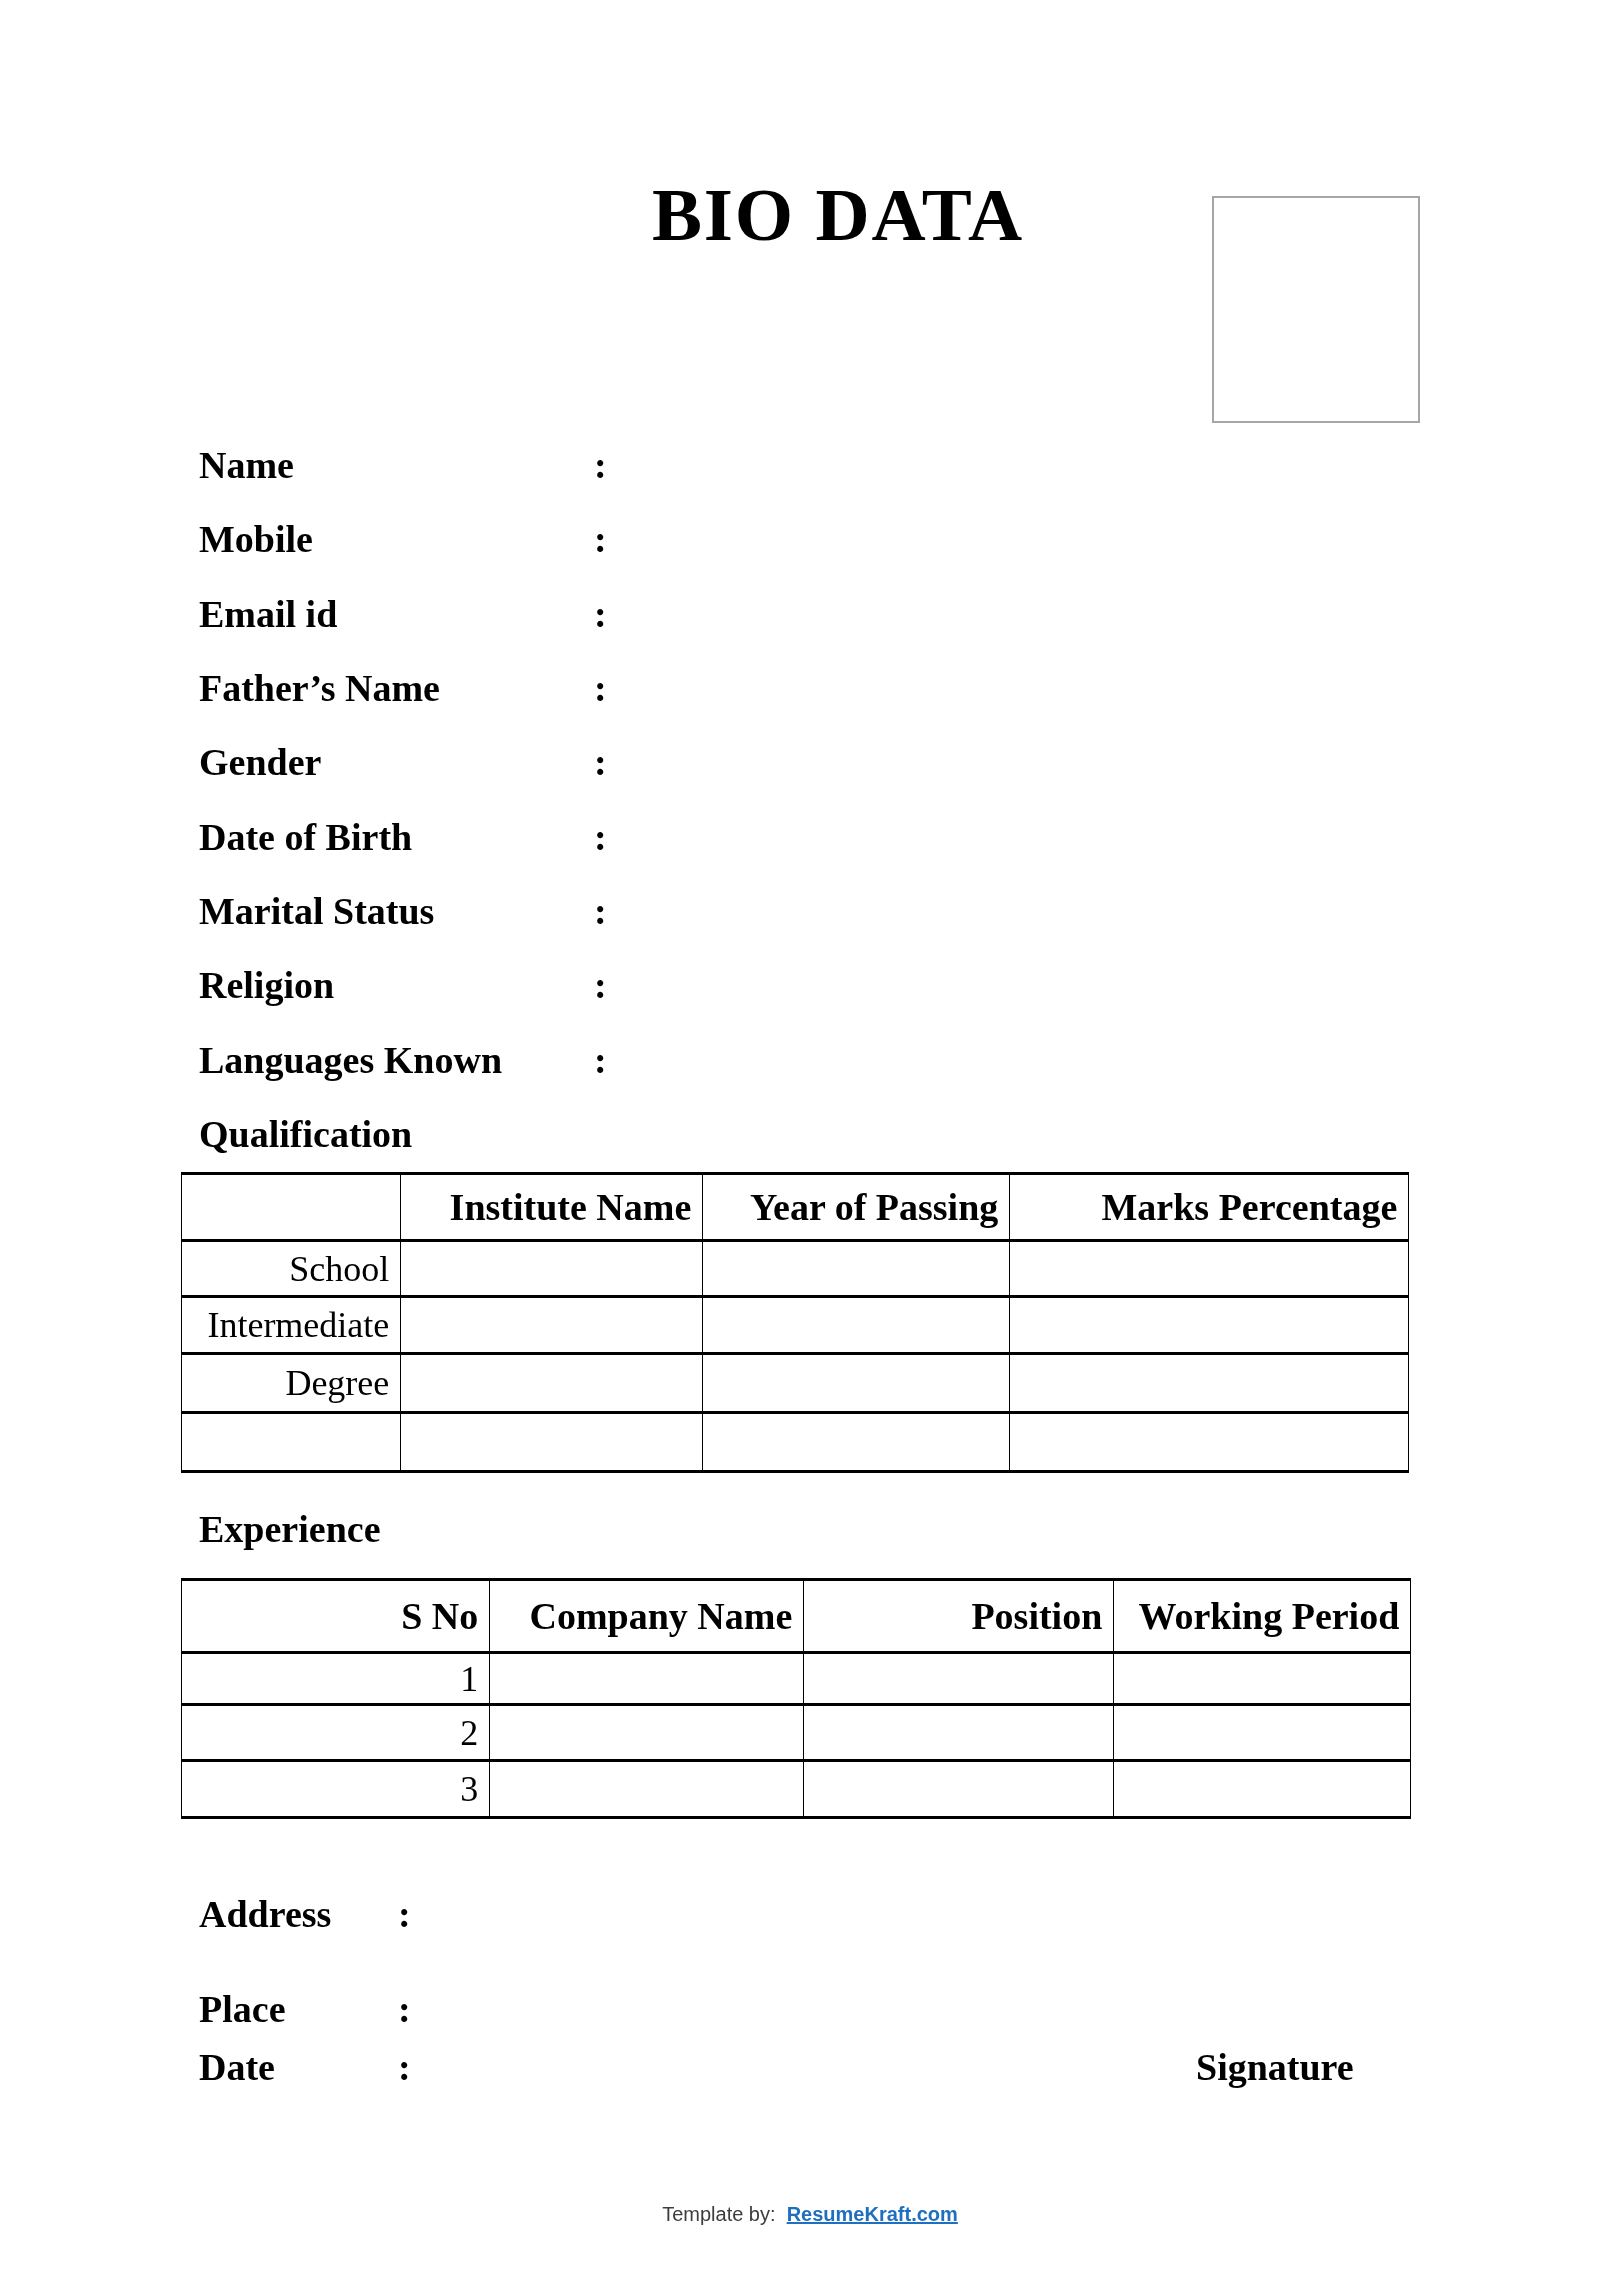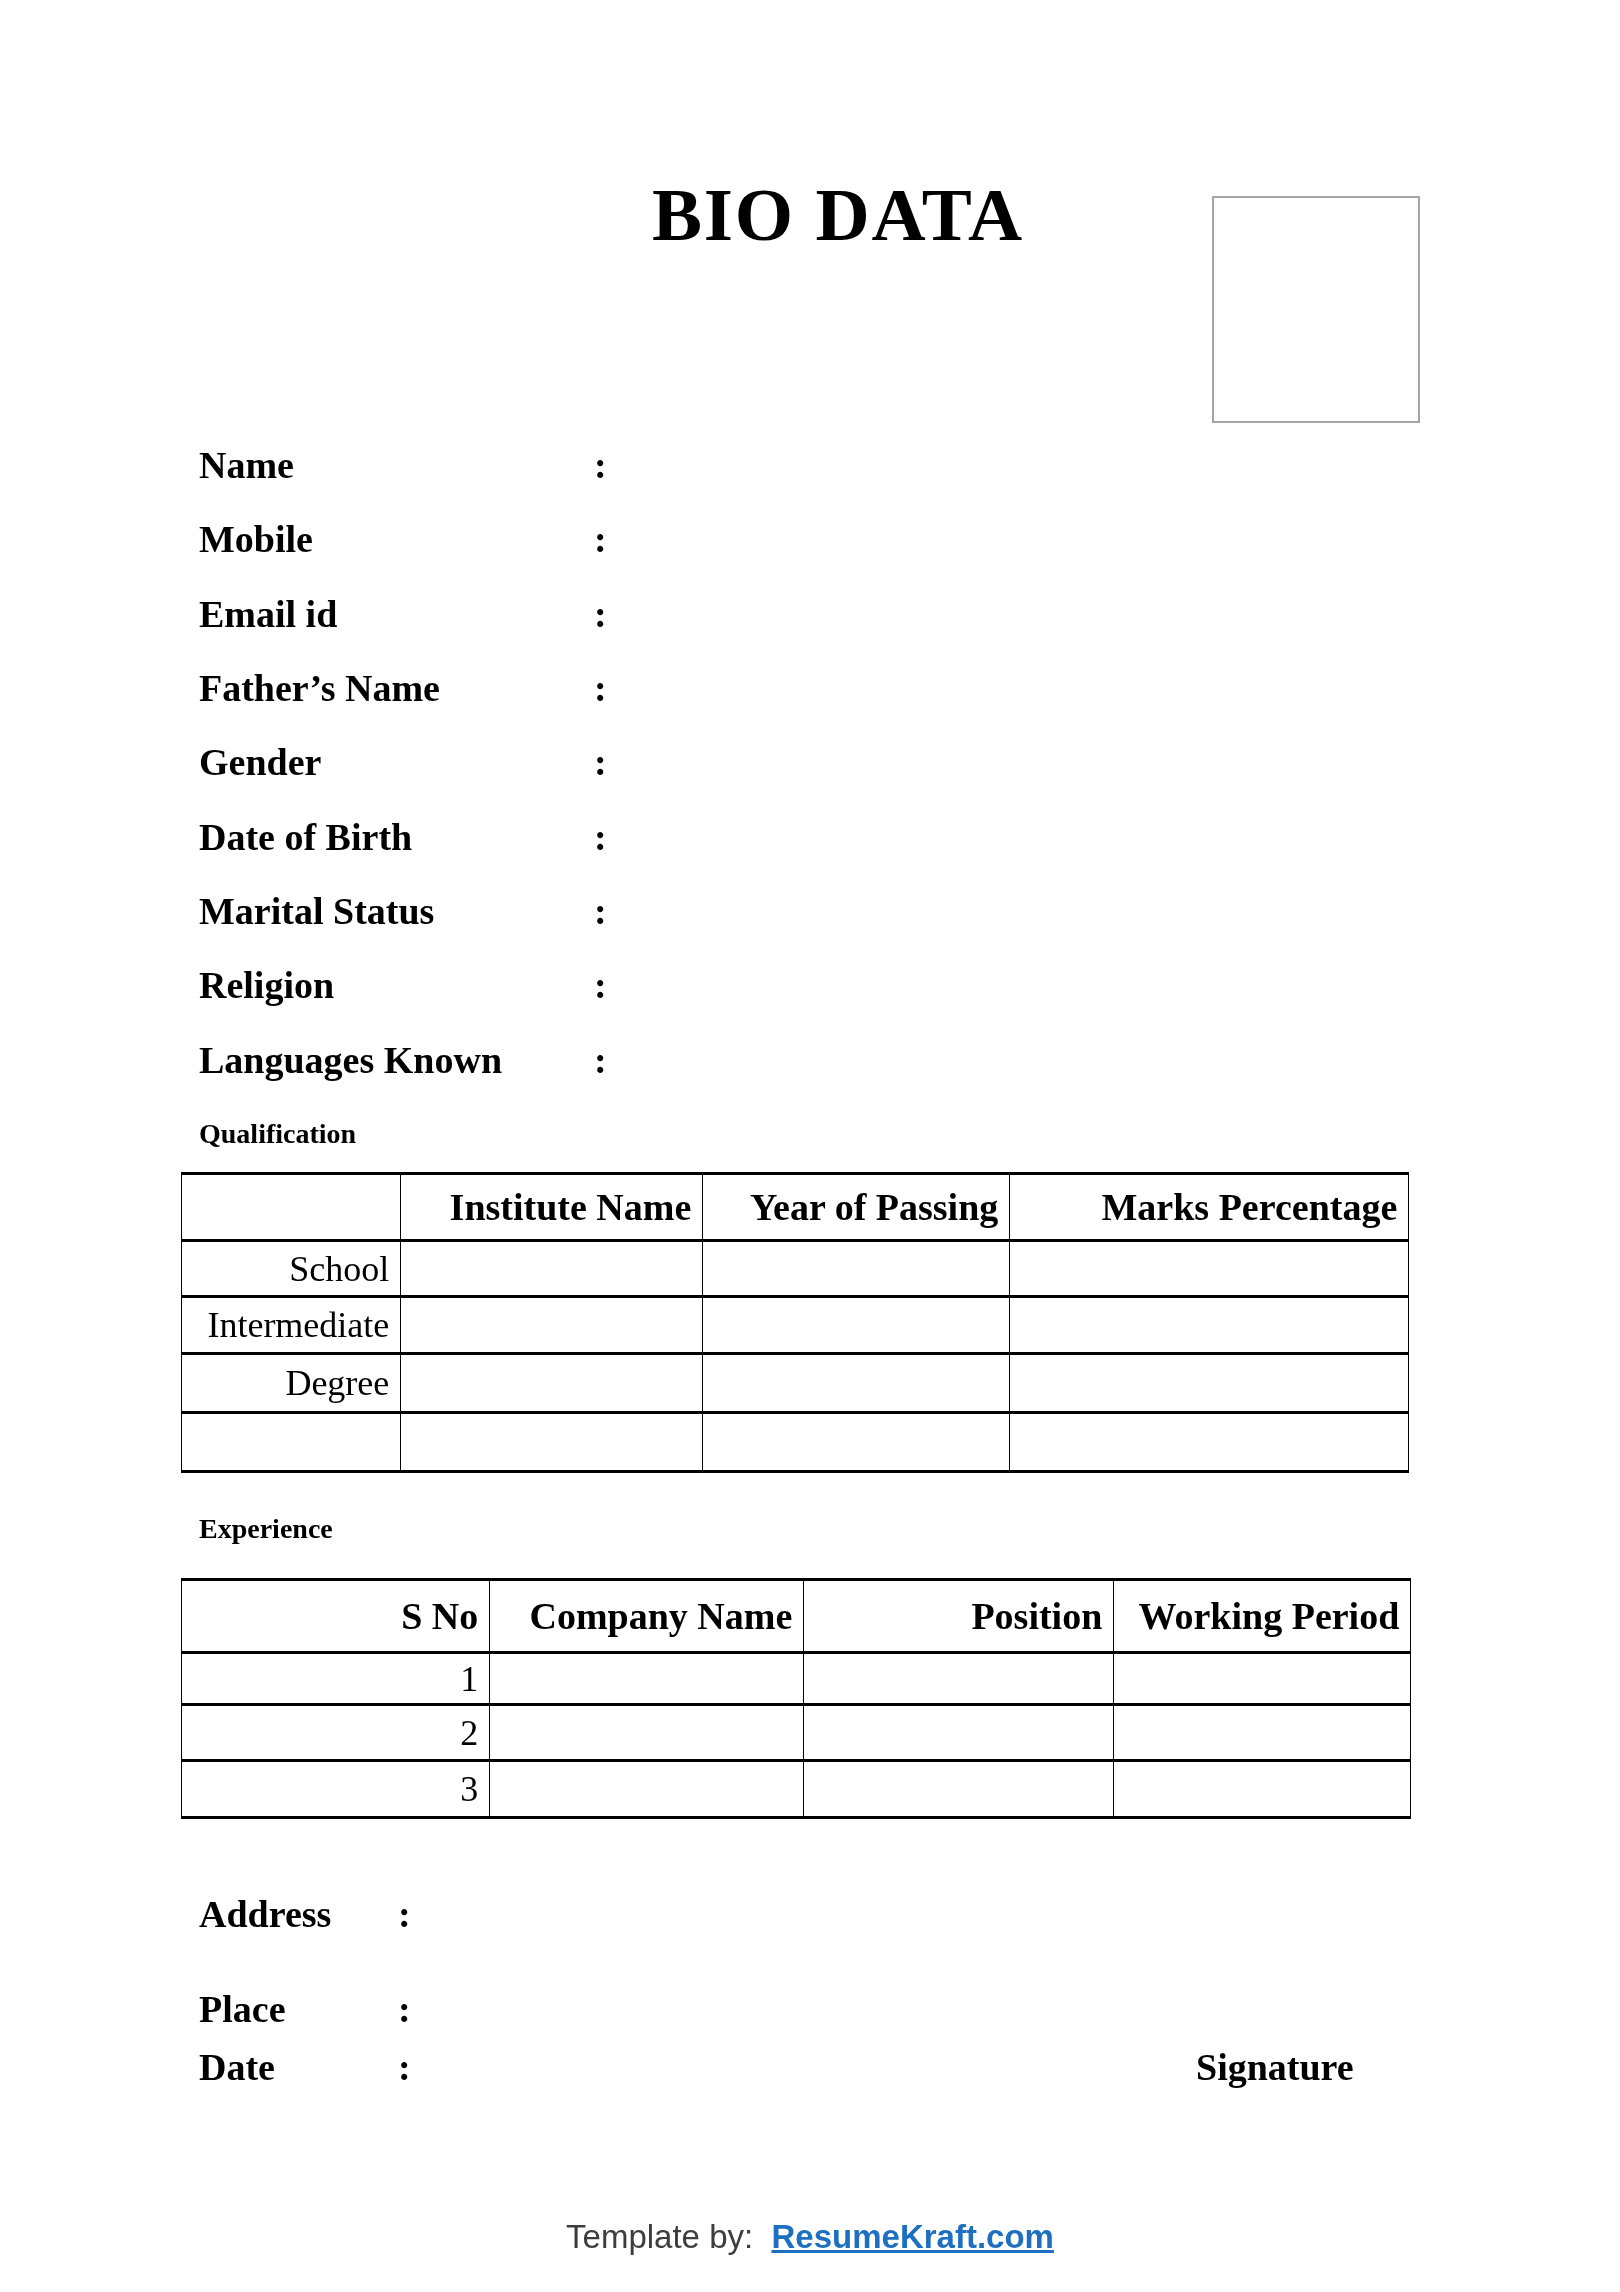--- a/index.html
+++ b/index.html
@@ -38,21 +38,21 @@
     font-size:38px; font-weight:bold;
     white-space:nowrap;
   }
   .field-row .colon { position:absolute; left:395px; }
   .field-row.bottom .colon { left:199px; }
 
   .section-heading {
     position:absolute;
     left:199px;
     height:52px; line-height:52px;
-    font-size:28px; font-weight:bold;
+    font-size:38px; font-weight:bold;
   }
 
   .doc-table {
     position:absolute;
     border-collapse:collapse;
     table-layout:fixed;
     background:#ffffff;
   }
   .doc-table th, .doc-table td {
     border-left:1.8px solid #000;
@@ -75,23 +75,22 @@
     left:1196px; top:2041px;
     height:52px; line-height:52px;
     font-size:38px; font-weight:bold;
   }
 
   .footer {
     position:absolute;
     top:2203px; left:0; width:100%;
     text-align:center;
     font-family:"Liberation Sans", sans-serif;
-    font-size:33px;
+    font-size:20px;
     color:#3d3d3d;
-    margin-top:15px;
   }
   .footer .link {
     color:#1e6fc0;
     text-decoration:underline;
     font-weight:bold;
     cursor:pointer;
   }
 </style>
 </head>
 <body>

